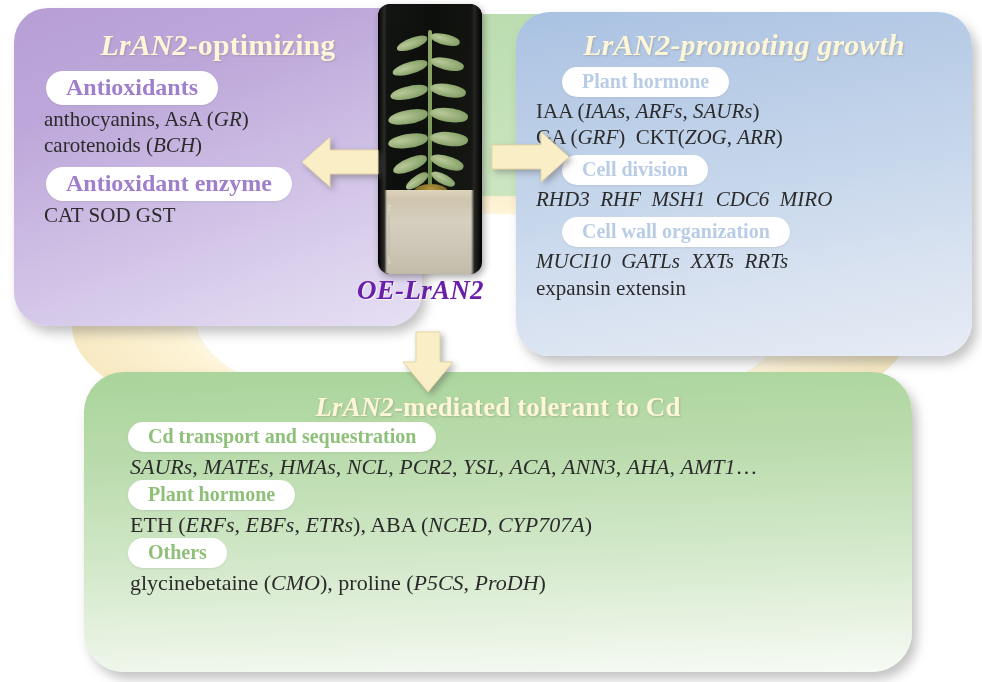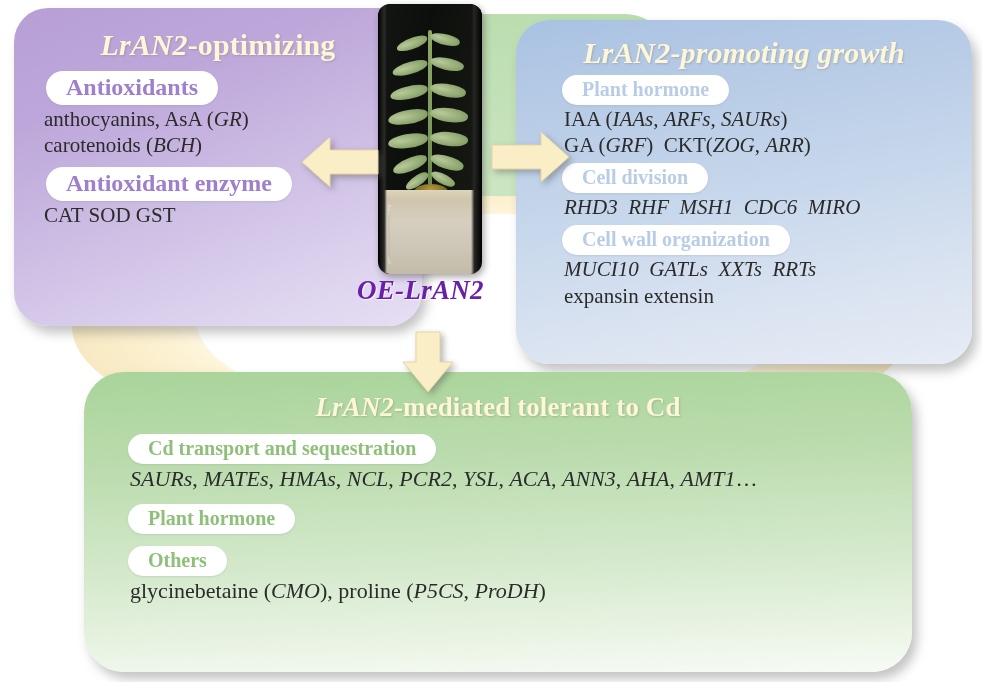--- a/index.html
+++ b/index.html
@@ -43,21 +43,21 @@
   .panel-shadow{
     box-shadow:5px 7px 11px rgba(90,90,90,.36);
   }
 
   .panel-left{
     left:14px;top:8px;width:408px;height:318px;
     background:linear-gradient(160deg,#b79fd6 0%,#bda7da 26%,#cfc0e5 58%,#ddd3ee 82%,#e6dff4 100%);
     padding:14px 18px 0 18px;
   }
   .panel-right{
-    left:516px;top:20px;width:456px;height:344px;
+    left:516px;top:12px;width:456px;height:344px;
     background:linear-gradient(170deg,#a9c2e2 0%,#b7cbe6 22%,#c8d8ec 52%,#dae3f1 78%,#e7ecf5 100%);
     padding:12px 20px 0 20px;
   }
   .panel-bottom{
     left:84px;top:372px;width:828px;height:300px;
     background:linear-gradient(178deg,#a9d49a 0%,#bbdcae 30%,#d4e9cb 62%,#eaf4e5 86%,#f7fbf5 100%);
     padding:14px 26px 0 26px;
     border-radius:40px;
   }
 
@@ -101,22 +101,22 @@
   .panel-bottom .line{font-size:22px;}
   .line i{font-style:italic;}
 
   .grp{margin-top:7px;}
   .grp .line{margin-top:2px;}
   .panel-left .grp{margin-top:9px;margin-left:2px;}
   .panel-left .pill{margin-left:12px;}
   .panel-left .line{margin-left:10px;}
   .panel-right .grp{margin-top:5px;}
   .panel-right .pill{margin-left:26px;}
-  .panel-right .line{margin-left:28px;}
-  .panel-bottom .grp{margin-top:12px;}
+  .panel-right .line{}
+  .panel-bottom .grp{margin-top:0;}
   .panel-bottom .pill{margin-left:18px;}
   .panel-bottom .line{margin-left:20px;}
 
   
   .photo{
     position:absolute;left:378px;top:4px;width:104px;height:270px;
     border-radius:12px;
     overflow:hidden;
     z-index:8;
     box-shadow:2px 3px 7px rgba(60,60,60,.45);
@@ -231,20 +231,21 @@
       <span class="it">LrAN2</span><span>-mediated tolerant to Cd</span>
     </div>
 
     <div class="grp">
       <div class="pill pill-green">Cd transport and sequestration</div>
       <div class="line"><i>SAURs</i>, <i>MATEs</i>, <i>HMAs</i>, <i>NCL</i>, <i>PCR2</i>, <i>YSL</i>, <i>ACA</i>, <i>ANN3</i>, <i>AHA</i>, <i>AMT1</i>…</div>
     </div>
 
     <div class="grp">
       <div class="pill pill-green">Plant hormone</div>
+      <div class="line">ETH (<i>ERFs</i>, <i>EBFs</i>, <i>ETRs</i>), ABA (<i>NCED</i>, <i>CYP707A</i>)</div>
     </div>
 
     <div class="grp">
       <div class="pill pill-green">Others</div>
       <div class="line">glycinebetaine (<i>CMO</i>), proline (<i>P5CS</i>, <i>ProDH</i>)</div>
     </div>
   </div>
 
   <div class="photo">
     <div class="photo-inner">

